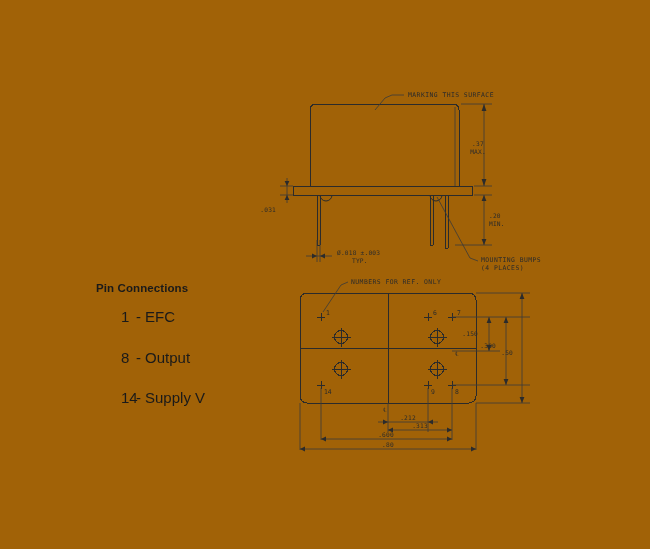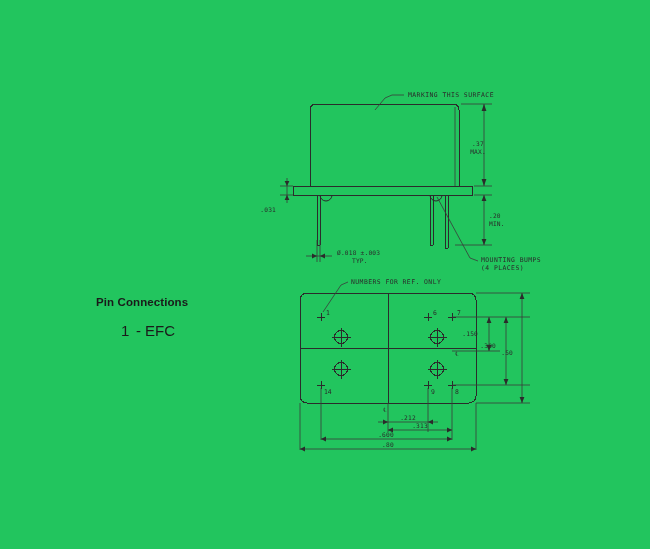--- a/index.html
+++ b/index.html
@@ -10,21 +10,21 @@
   body {
     width: 650px;
     height: 549px;
     position: relative;
     overflow: hidden;
     font-family: "DejaVu Sans", sans-serif;
   }
   #root {
     position: absolute;
     inset: 0;
-    background: #22c55e;
+    background: #a16207;
   }
   svg#drawing {
     position: absolute;
     left: 0;
     top: 0;
     width: 650px;
     height: 549px;
     display: block;
   }
   .ln {
@@ -65,21 +65,21 @@
   }
   .arrowhead {
     fill: #2b2b2b;
     stroke: none;
   }
 
   
   #pin-legend {
     position: absolute;
     left: 96px;
-    top: 295px;
+    top: 281px;
     width: 190px;
     font-family: "Liberation Sans", sans-serif;
     color: #1a1a1a;
   }
   #pin-legend .legend-title {
     font-size: 11.5px;
     font-weight: bold;
     letter-spacing: 0.1px;
     margin: 0 0 2px 0;
     line-height: 14px;
@@ -295,16 +295,22 @@
   </svg>
 
   <div id="pin-legend">
     <div class="legend-title">Pin Connections</div>
 
     <div class="legend-row">
       <span class="legend-num">1</span><span class="legend-dash">-</span><span>EFC</span>
     </div>
 
 
-
+    <div class="legend-row">
+      <span class="legend-num">8</span><span class="legend-dash">-</span><span>Output</span>
+    </div>
+
+    <div class="legend-row">
+      <span class="legend-num">14</span><span class="legend-dash">-</span><span>Supply V</span>
+    </div>
   </div>
 
 </div>
 
 </body></html>

